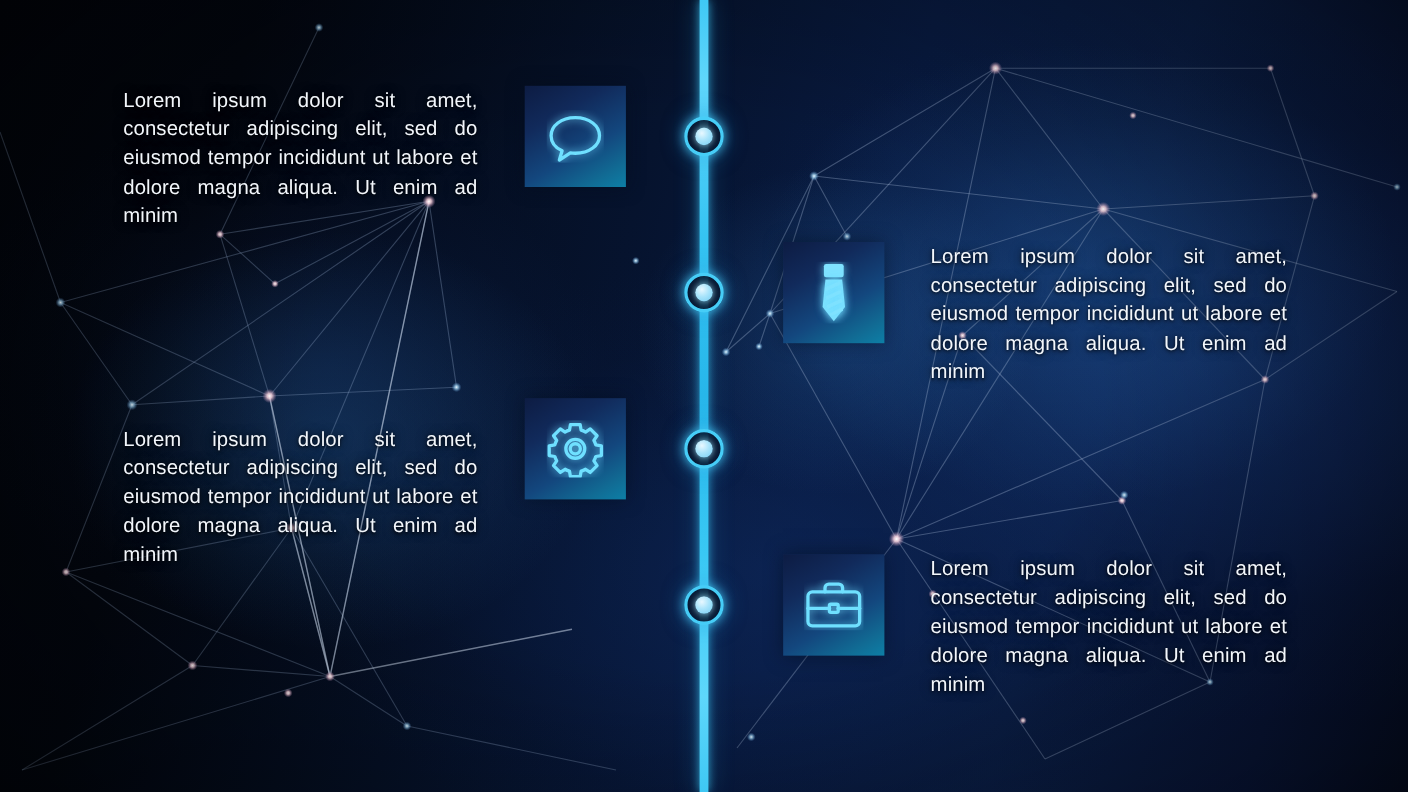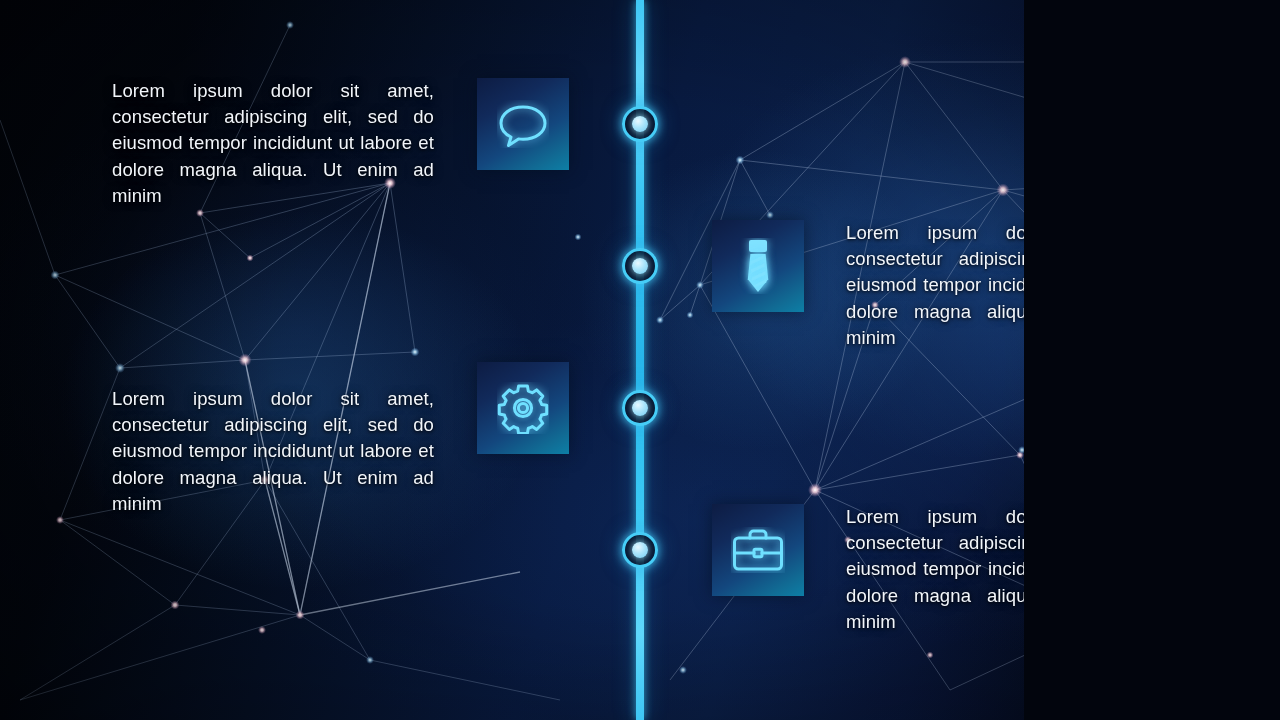--- a/index.html
+++ b/index.html
@@ -5,21 +5,21 @@
 <style>
   * { margin:0; padding:0; box-sizing:border-box; }
   html,body { width:1280px; height:720px; overflow:hidden; }
   body {
     font-family:"Liberation Sans", sans-serif;
     background:#02050d;
     position:relative;
   }
   #stage {
     position:absolute; inset:0;
-    width:1024px; height:720px;
+    width:1280px; height:720px;
     overflow:hidden;
   }
   
   .bg-base {
     position:absolute; inset:0;
     background:
       radial-gradient(ellipse 640px 420px at 1090px 330px, rgba(22,58,122,0.55) 0%, rgba(12,32,76,0.18) 55%, rgba(0,0,0,0) 78%),
       radial-gradient(ellipse 520px 360px at 700px 520px, rgba(16,46,104,0.45) 0%, rgba(8,24,60,0.15) 60%, rgba(0,0,0,0) 80%),
       radial-gradient(ellipse 420px 300px at 300px 330px, rgba(14,34,78,0.40) 0%, rgba(6,18,44,0.12) 60%, rgba(0,0,0,0) 82%),
       linear-gradient(105deg, #01040b 0%, #02060f 16%, #051026 36%, #081a40 58%, #0a1e46 74%, #081538 90%, #050e26 100%);

